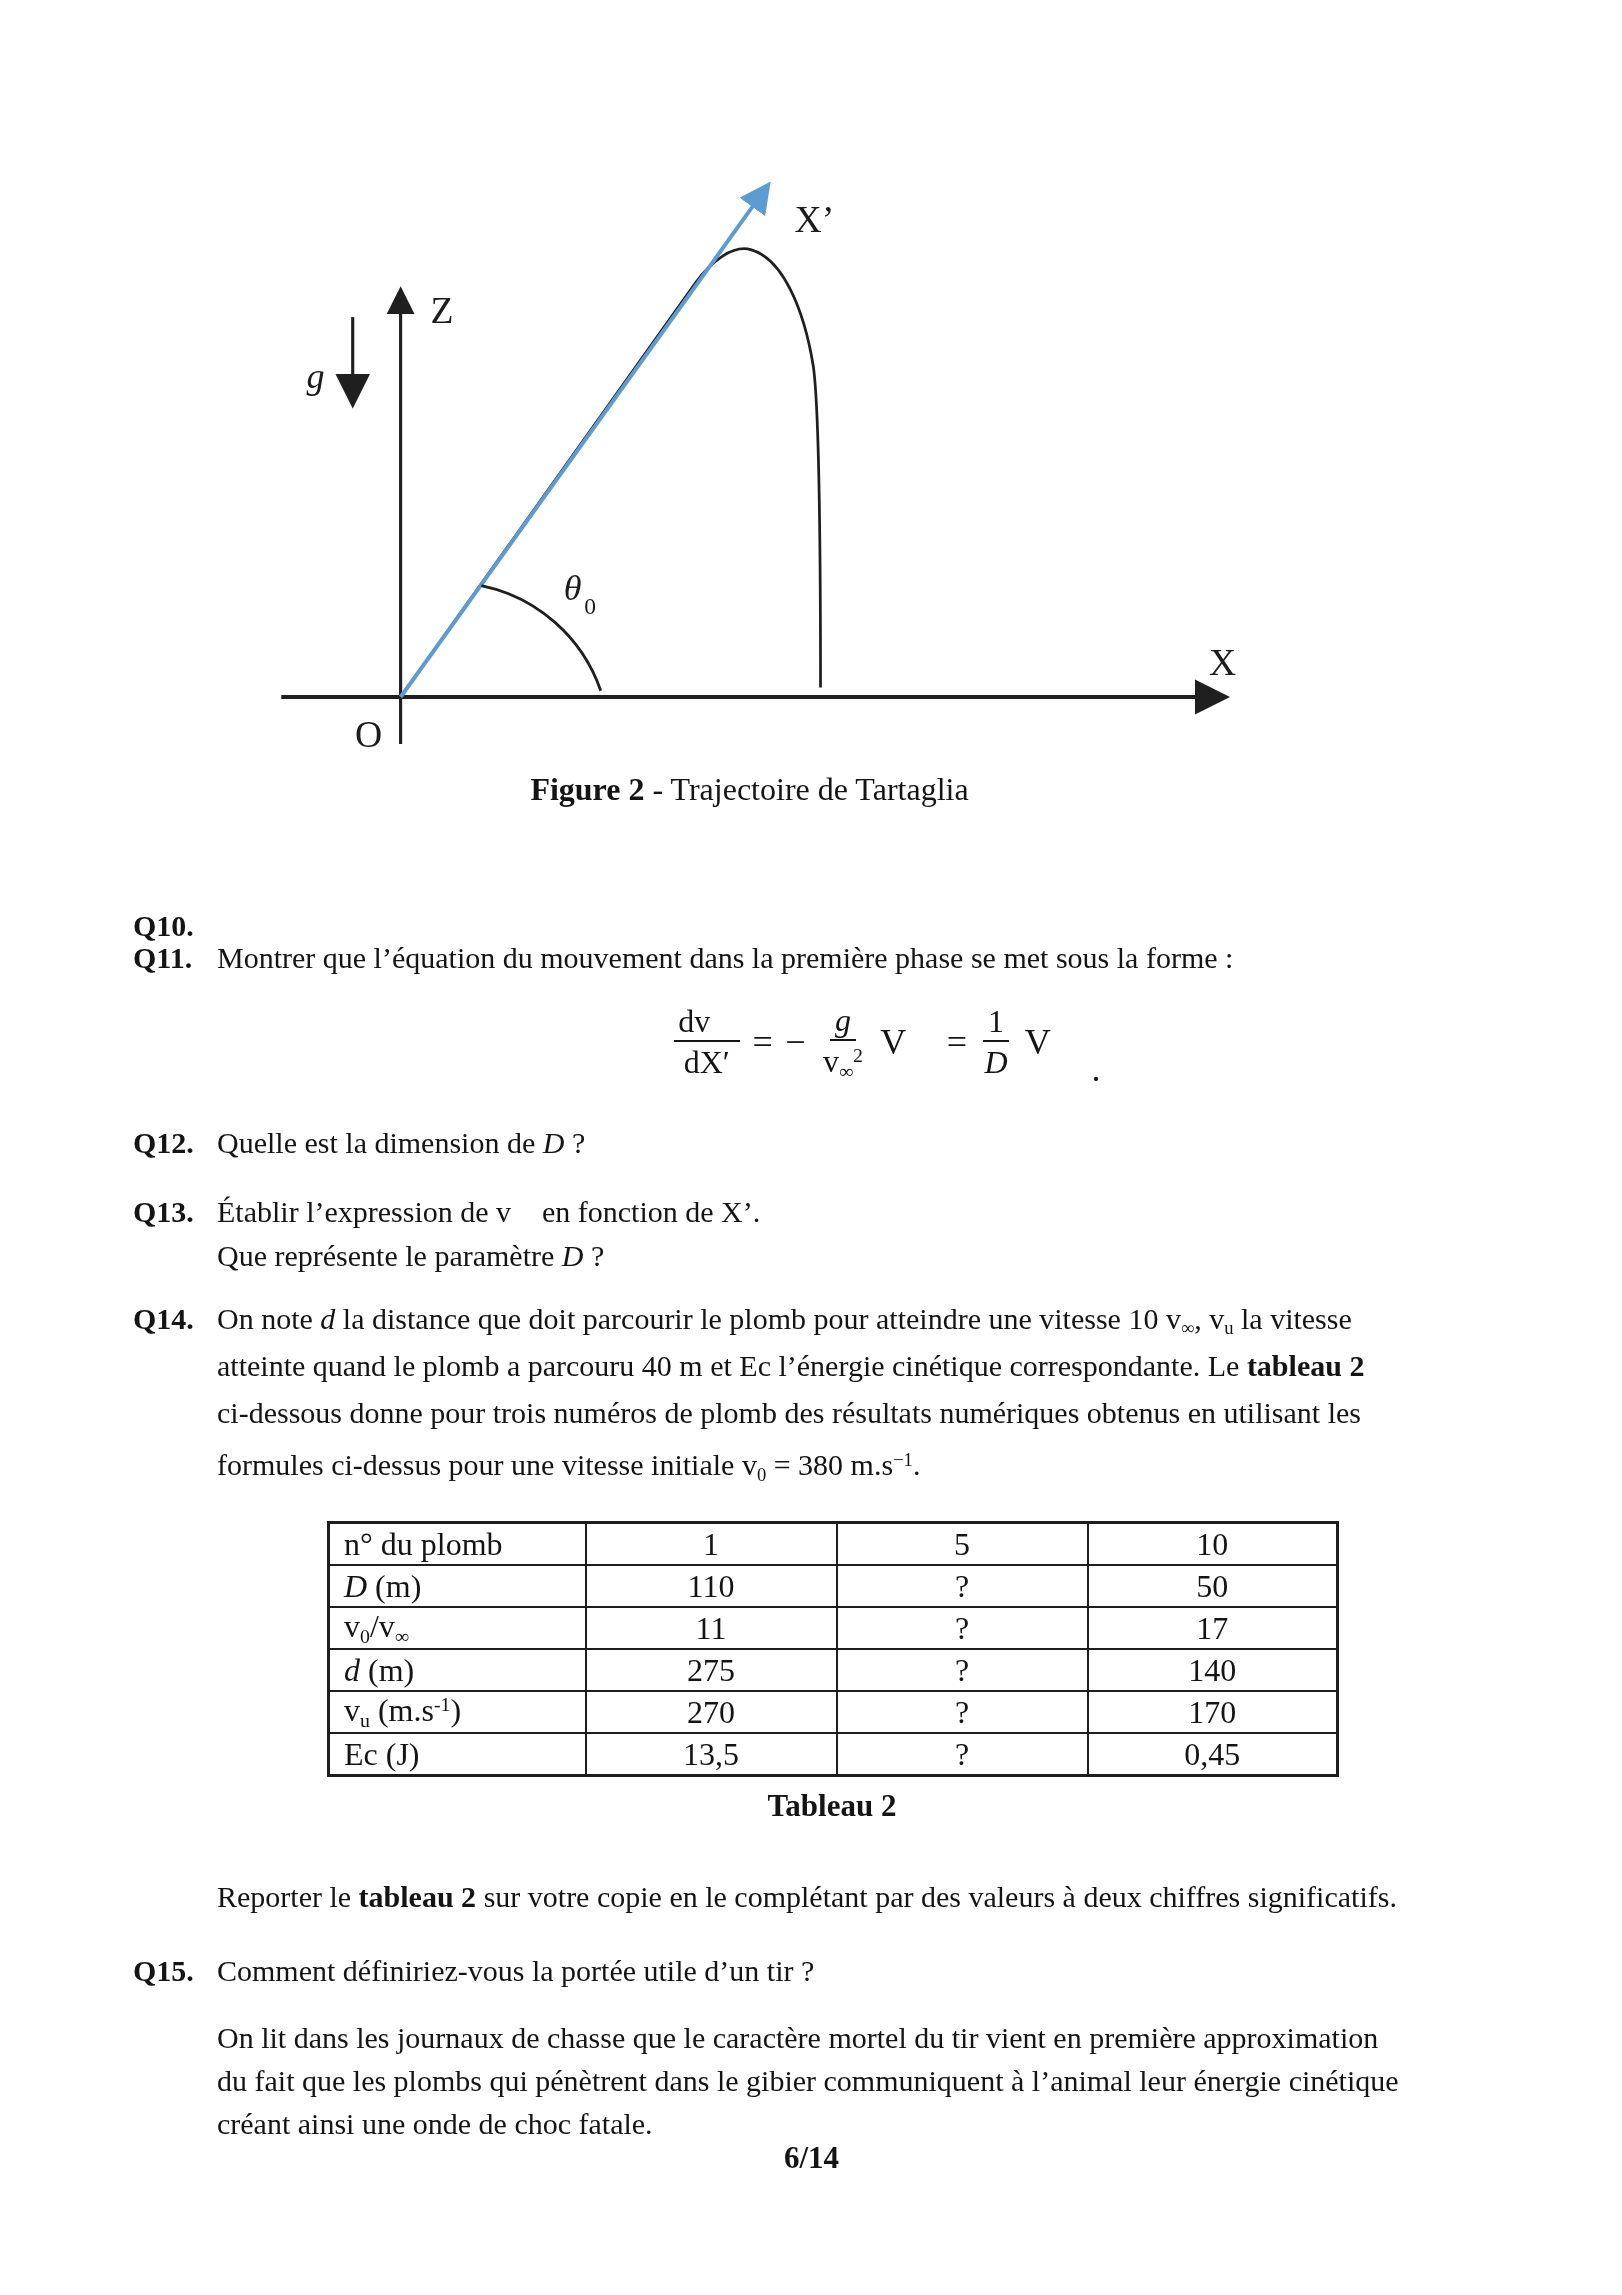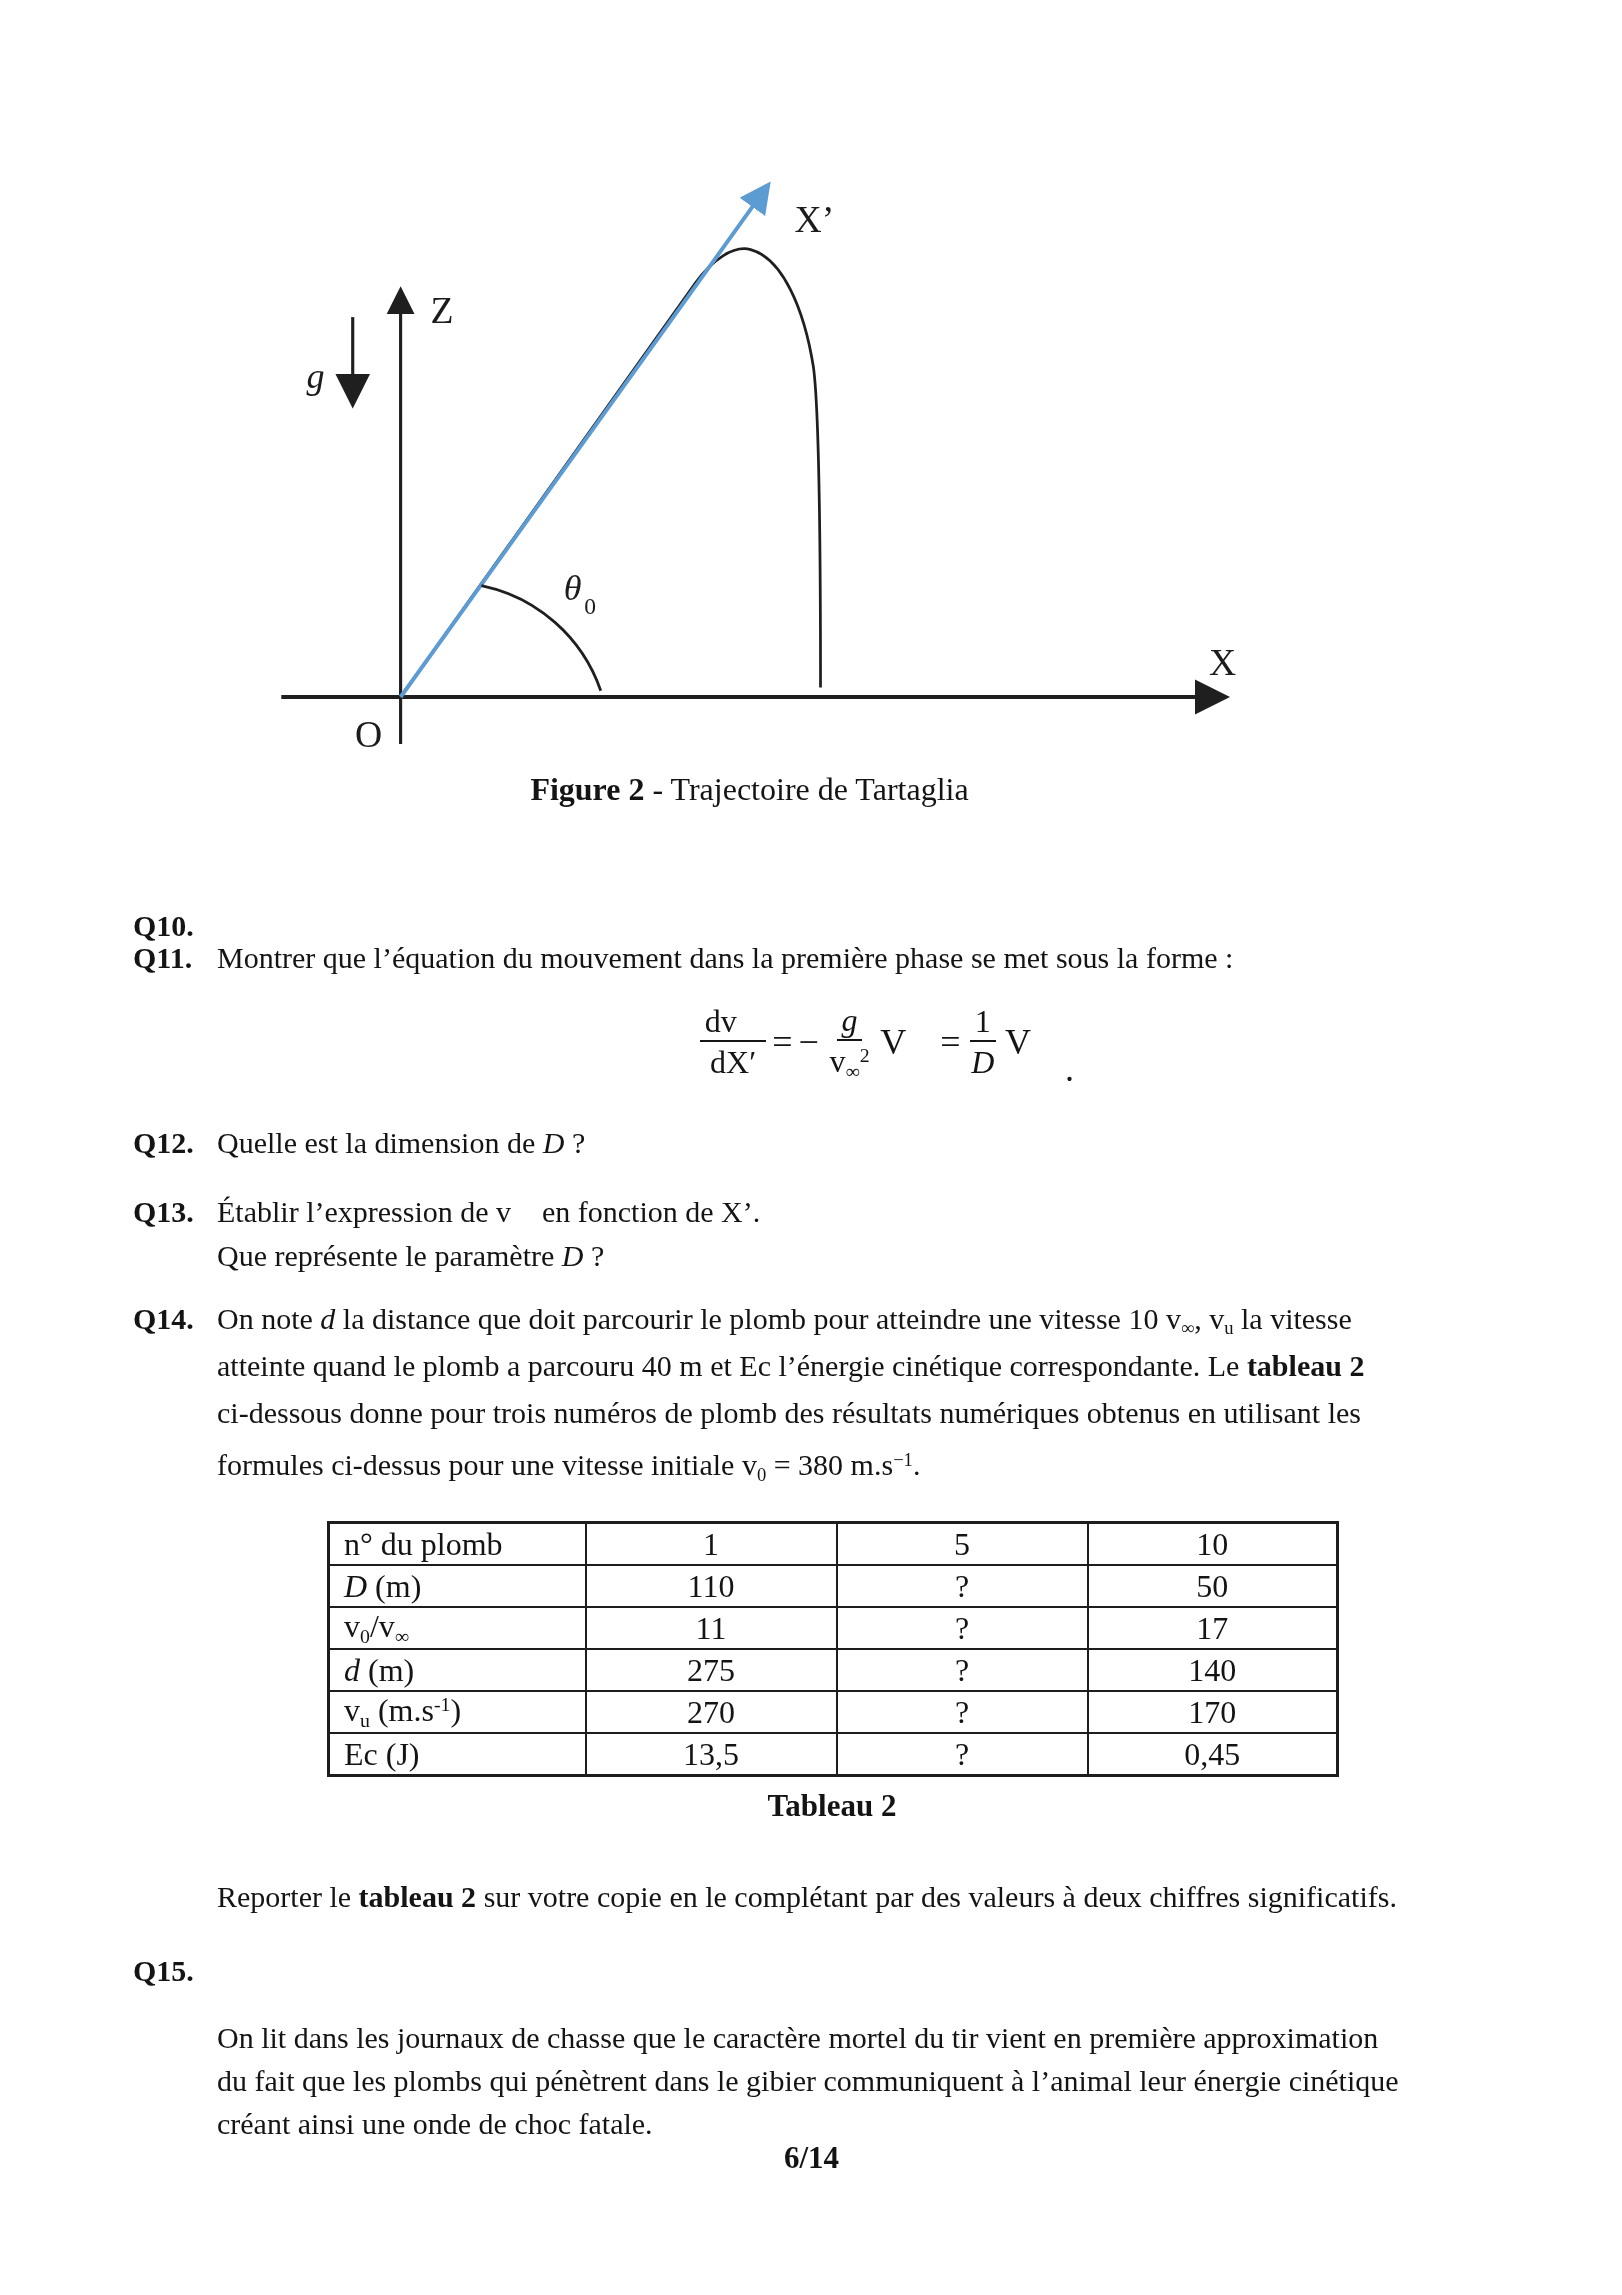--- a/index.html
+++ b/index.html
@@ -96,21 +96,21 @@
 
   <div class="abs fig-caption" style="left:396px;top:771px;width:707px;">
     <span class="seg-b">Figure 2</span><span> - Trajectoire de Tartaglia</span>
   </div>
 
   <div class="abs line qlabel" style="left:133px;top:860px;margin-top:44px;">Q10.</div>
 
   <div class="abs line qlabel" style="left:133px;top:936px;">Q11.</div>
   <div class="abs line" style="left:217px;top:936px;"><span class="seg-n">Montrer que l’équation du mouvement dans la première phase se met sous la forme :</span></div>
 
-  <div class="abs equation" style="left:628px;top:983px;width:518px;height:118px;gap:6px;">
+  <div class="abs equation" style="left:628px;top:983px;width:518px;height:118px;">
     <span class="frac">
       <span class="num">dv⃗</span>
       <span class="den">dX′</span>
     </span>
     <span class="eq-sym">=</span>
     <span class="eq-sym">−</span>
     <span class="frac">
       <span class="num seg-i">g</span>
       <span class="den"><span class="seg-n">v</span><span class="seg-sub">∞</span><span class="seg-sup">2</span></span>
     </span>
@@ -182,20 +182,21 @@
         <td>0,45</td>
       </tr>
     </tbody>
   </table>
 
   <div class="abs t2-caption" style="left:327px;top:1788px;width:1010px;">Tableau 2</div>
 
   <div class="abs line" style="left:217px;top:1875px;"><span class="seg-n">Reporter le </span><span class="seg-b">tableau 2</span><span class="seg-n"> sur votre copie en le complétant par des valeurs à deux chiffres significatifs.</span></div>
 
   <div class="abs line qlabel" style="left:133px;top:1949px;">Q15.</div>
+  <div class="abs line" style="left:217px;top:1949px;"><span class="seg-n">Comment définiriez-vous la portée utile d’un tir ?</span></div>
 
   <div class="abs line" style="left:217px;top:2016px;"><span class="seg-n">On lit dans les journaux de chasse que le caractère mortel du tir vient en première approximation</span></div>
   <div class="abs line" style="left:217px;top:2059px;"><span class="seg-n">du fait que les plombs qui pénètrent dans le gibier communiquent à l’animal leur énergie cinétique</span></div>
   <div class="abs line" style="left:217px;top:2102px;"><span class="seg-n">créant ainsi une onde de choc fatale.</span></div>
 
   <div class="abs page-number" style="left:0;top:2140px;width:1623px;">6/14</div>
 
 </div>
 
 

